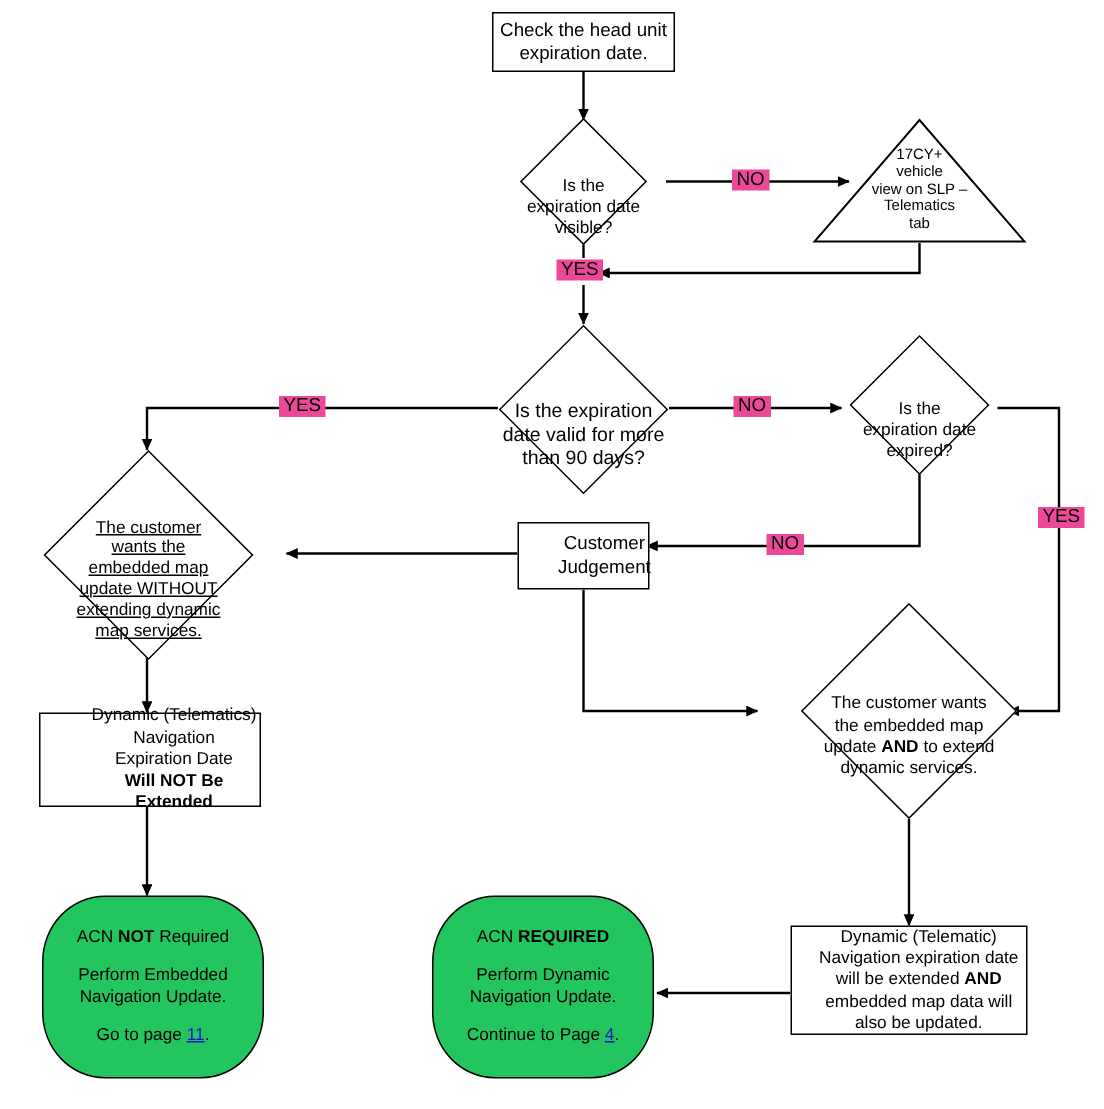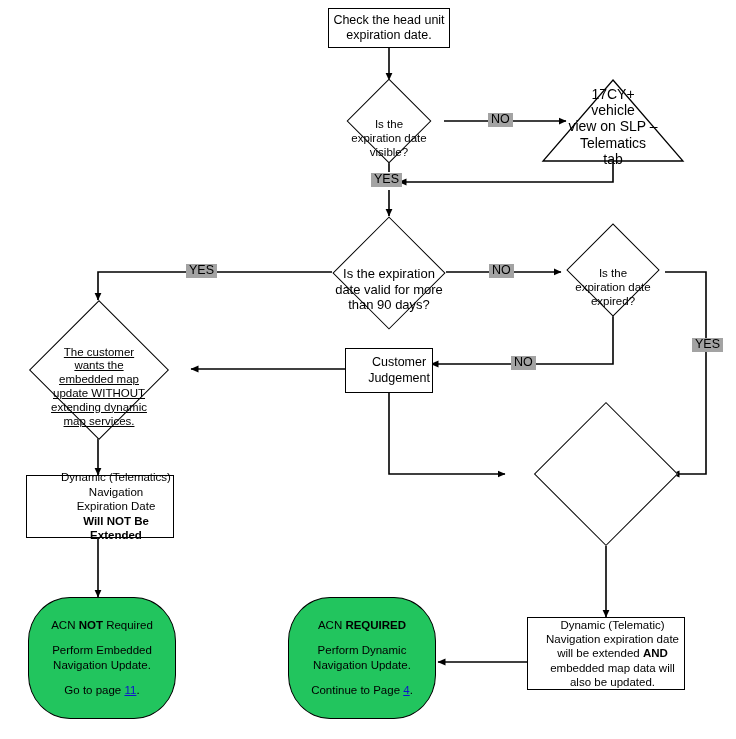--- a/index.html
+++ b/index.html
@@ -20,21 +20,21 @@
     left:0; top:0;
     width:736px; height:739px;
     pointer-events:none;
   }
   
   .node{
     position:absolute;
     box-sizing:border-box;
     display:flex;
     align-items:center;
-    justify-content:flex-end;
+    justify-content:flex-start;
     text-align:center;
     line-height:1.22;
     font-size:12.5px;
   }
   .node .txt{ width:100%; padding:0 2px; }
   
   .rect{
     border:1px solid #000000;
     background:#ffffff;
   }
@@ -60,21 +60,21 @@
     margin-top:34px;
   }
   
   .tri{ background:transparent; }
   .tri .txt{ position:relative; z-index:2; }
 
   
   .elabel{
     position:absolute;
     font-size:12.5px;
-    background:#a3a3a3;
+    background:#ec4899;
     padding:0 3px;
     line-height:1.1;
     white-space:nowrap;
   }
   b{ font-weight:bold; }
   .lnk{ color:#1111cc; text-decoration:underline; }
   .blank{ display:block; height:0.85em; }
 </style>
 </head>
 <body>
@@ -133,21 +133,21 @@
       <span>Is the</span><br>
       <span>expiration date</span><br>
       <span>visible?</span>
     </div>
   </div>
 
   <div class="node tri" style="left:541px; top:78px; width:144px; height:85px;">
     <svg width="144" height="85" style="position:absolute;left:0;top:0;">
       <polygon points="72,2 142,83 2,83" fill="#ffffff" stroke="#000000" stroke-width="1.3"></polygon>
     </svg>
-    <div class="txt" style="font-size:14px; line-height:1.16; margin-top:12px;">
+    <div class="txt" style="font-size:10px; line-height:1.16; margin-top:12px;">
       <span>17CY+</span><br>
       <span>vehicle</span><br>
       <span>view on SLP –</span><br>
       <span>Telematics</span><br>
       <span>tab</span>
     </div>
   </div>
 
   <div class="node diamond" style="left:332px; top:216px; width:114px; height:113px;">
     <div class="dshape" style="width:80px; height:80px;"></div>
@@ -181,20 +181,26 @@
 
   <div class="node rect" style="left:345px; top:348px; width:88px; height:45px;padding-left:24px;">
     <div class="txt">
       <span>Customer</span><br>
       <span>Judgement</span>
     </div>
   </div>
 
   <div class="node diamond" style="left:505px; top:402px; width:202px; height:144px;">
     <div class="dshape" style="width:102px; height:102px;"></div>
+    <div class="txt" style="font-size:11.5px; line-height:1.25;">
+      <span>The customer wants</span><br>
+      <span>the embedded map</span><br>
+      <span>update </span><b>AND</b><span> to extend</span><br>
+      <span>dynamic services.</span>
+    </div>
   </div>
 
   <div class="node rect" style="left:26px; top:475px; width:148px; height:63px;padding-left:32px;">
     <div class="txt" style="font-size:11.5px; line-height:1.26;">
       <span>Dynamic (Telematics)</span><br>
       <span>Navigation</span><br>
       <span>Expiration Date</span><br>
       <b>Will NOT Be Extended</b>
     </div>
   </div>

